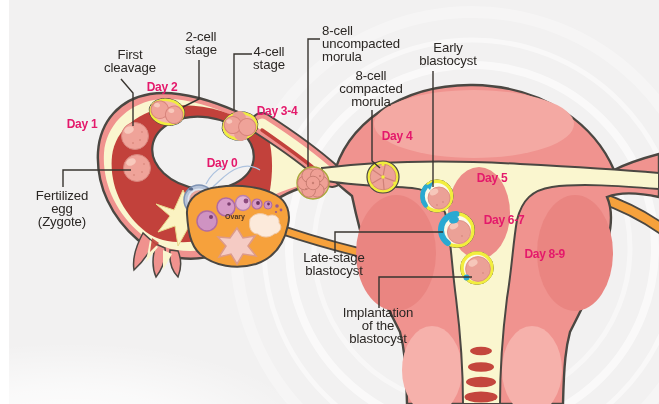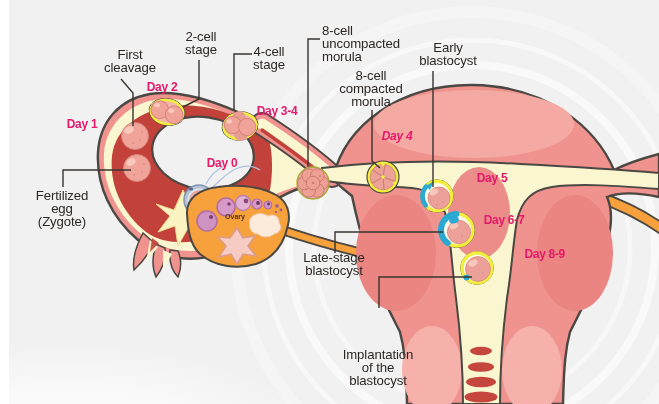--- a/index.html
+++ b/index.html
@@ -283,35 +283,35 @@
   <span>morula</span>
 </div>
 <div class="slabel" style="left:398px;top:42px;width:100px;">
   <span>Early</span>
   <span>blastocyst</span>
 </div>
 <div class="slabel" style="left:284px;top:252px;width:100px;">
   <span>Late-stage</span>
   <span>blastocyst</span>
 </div>
-<div class="slabel" style="left:328px;top:307px;width:100px;margin-top:42px;">
+<div class="slabel" style="left:328px;top:307px;width:100px;">
   <span>Implantation</span>
   <span>of the</span>
   <span>blastocyst</span>
 </div>
 <div class="slabel" style="left:17px;top:190px;width:90px;">
   <span>Fertilized</span>
   <span>egg</span>
   <span>(Zygote)</span>
 </div>
 
 <div class="dlabel" style="left:182px;top:155px;width:80px;">Day 0</div>
 <div class="dlabel" style="left:42px;top:116px;width:80px;">Day 1</div>
 <div class="dlabel" style="left:122px;top:79px;width:80px;">Day 2</div>
 <div class="dlabel" style="left:237px;top:103px;width:80px;">Day 3-4</div>
-<div class="dlabel" style="left:357px;top:128px;width:80px;font-style:italic;">Day 4</div>
+<div class="dlabel" style="left:357px;top:128px;width:80px;">Day 4</div>
 <div class="dlabel" style="left:433px;top:170px;width:80px;margin-left:19px;">Day 5</div>
 <div class="dlabel" style="left:464px;top:212px;width:80px;">Day 6-7</div>
 <div class="dlabel" style="left:485px;top:246px;width:80px;text-align:right;">Day 8-9</div>
 
 <div class="ovlabel" style="left:205px;top:213px;width:60px;">Ovary</div>
 
 </div>
 
 </body></html>

